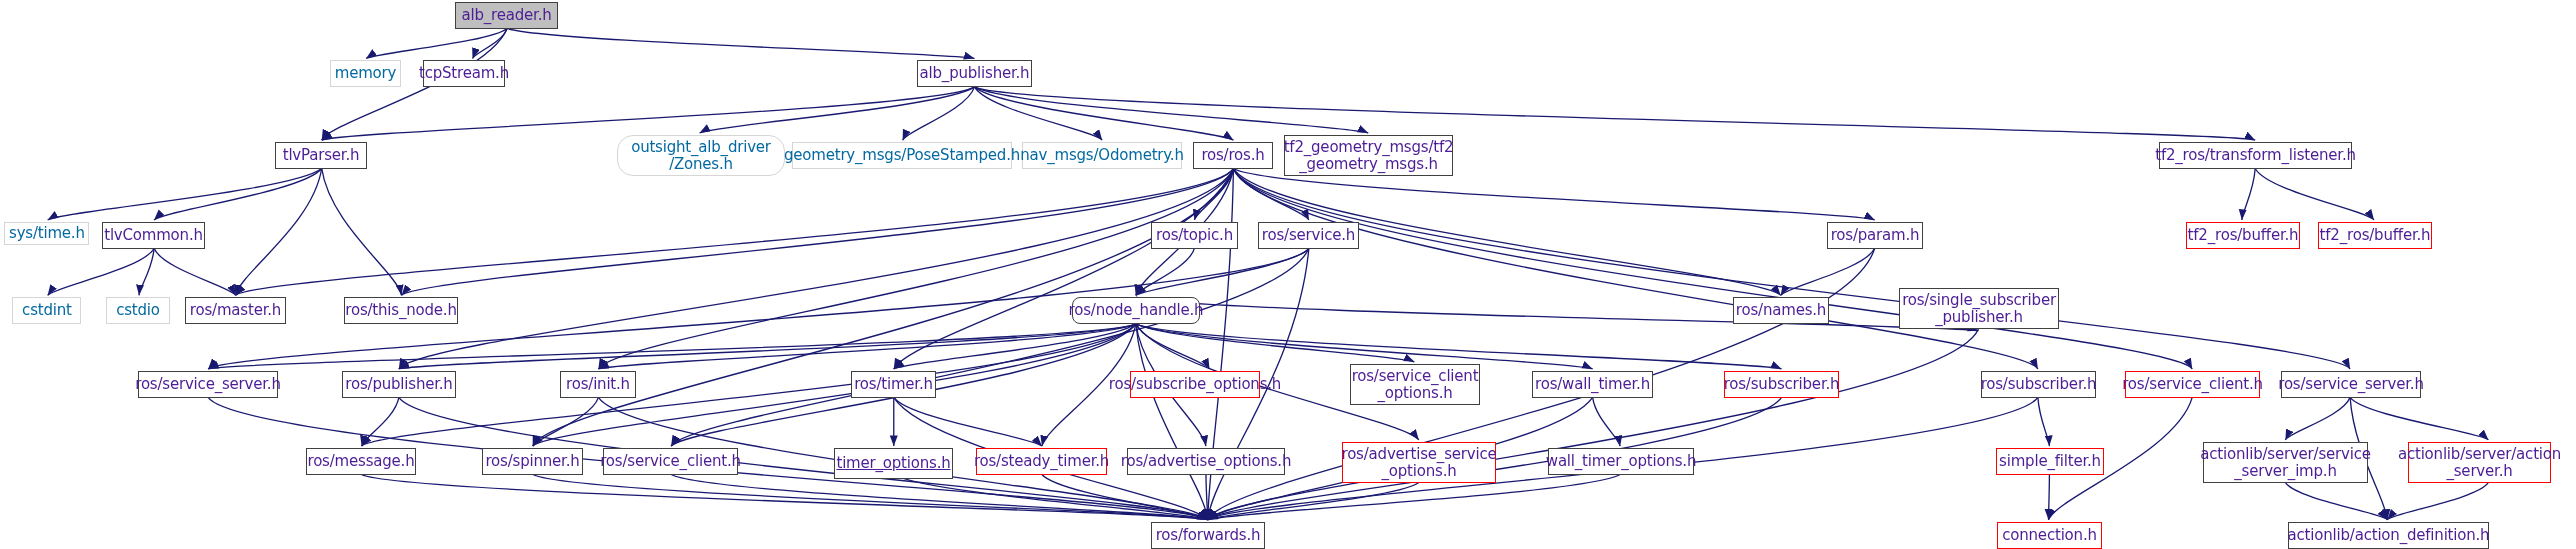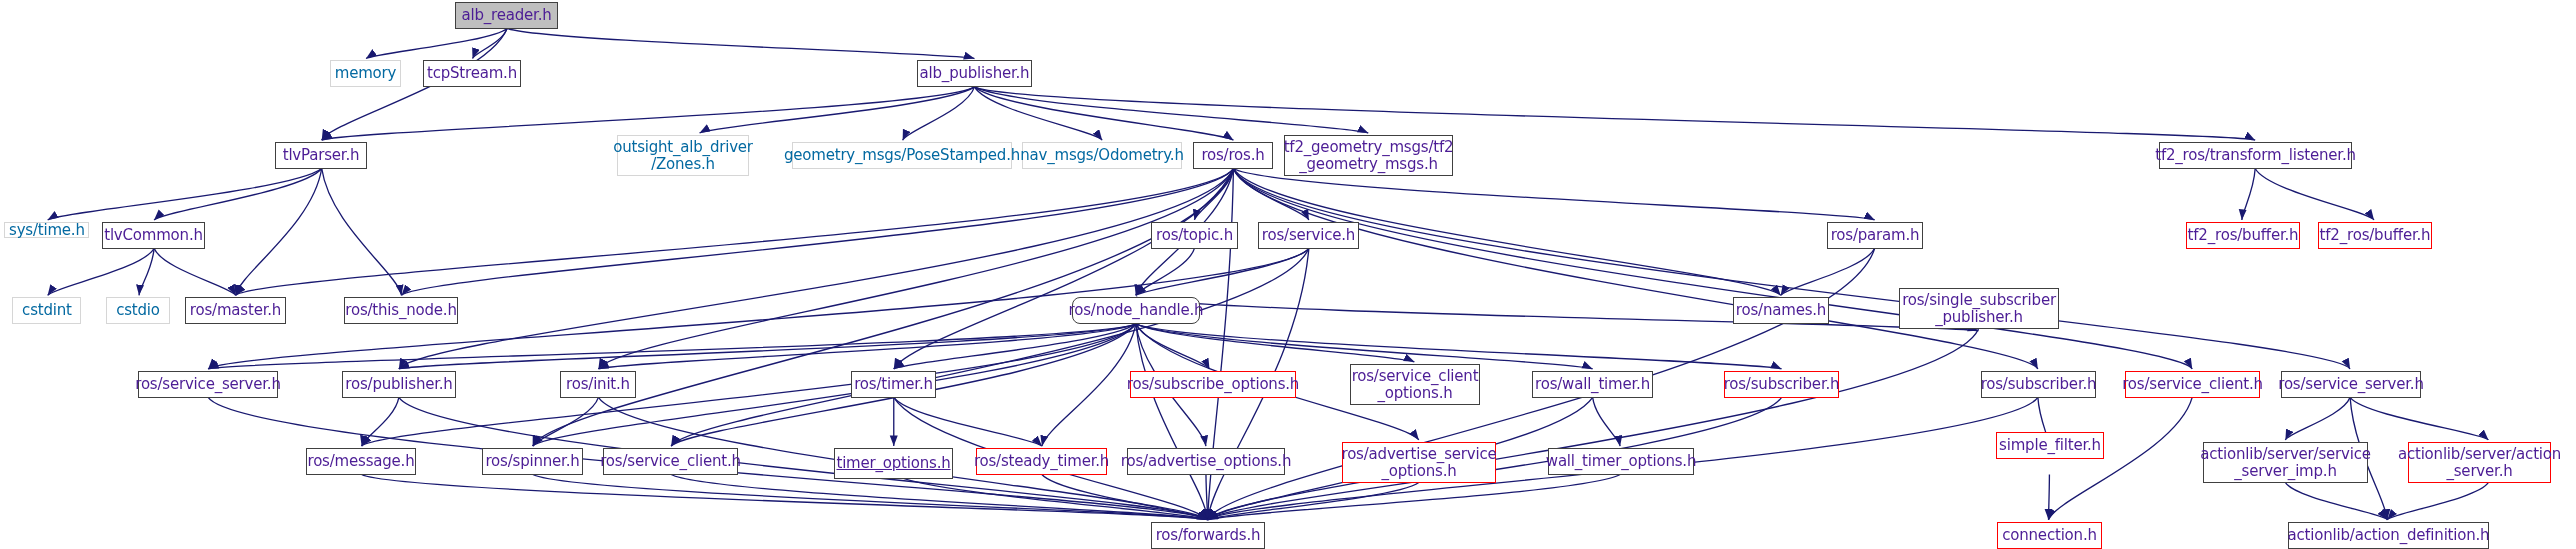--- a/index.html
+++ b/index.html
@@ -147,68 +147,68 @@
         <path d="M2649,448 C2641.116,469.6 2579.942,487.36 2576,496" marker-end="url(#arrow)"></path>
         <path d="M2649,448 C2665.848,469.6 2796.576,487.36 2805,496" marker-end="url(#arrow)"></path>
         <path d="M2649,448 C2653.536,510.1 2688.732,561.16 2691,586" marker-end="url(#arrow)"></path>
         <path d="M2576,544 C2588.42,562.9 2684.79,578.44 2691,586" marker-end="url(#arrow)"></path>
         <path d="M2805,544 C2792.688,562.9 2697.156,578.44 2691,586" marker-end="url(#arrow)"></path>
       </g>
   </svg>
   <div id="node-layer">
       <div class="node root" style="left: 455px; top: 1.8px; width: 103px; height: 27px;"><span>alb_reader.h</span></div>
       <div class="node ext" style="left: 330px; top: 60px; width: 71px; height: 27px;"><span>memory</span></div>
-      <div class="node" style="left: 423px; top: 60px; width: 98px; height: 27px;"><span>tcpStream.h</span></div>
+      <div class="node" style="left: 423px; top: 60px; width: 82px; height: 27px;"><span>tcpStream.h</span></div>
       <div class="node" style="left: 917px; top: 60px; width: 115px; height: 27px;"><span>alb_publisher.h</span></div>
       <div class="node" style="left: 275px; top: 142px; width: 92px; height: 27px;"><span>tlvParser.h</span></div>
-      <div class="node ext" style="left: 617px; top: 135px; width: 132px; height: 41px;"><span>outsight_alb_driver
+      <div class="node ext" style="left: 617px; top: 135px; width: 168px; height: 41px; border-radius: 16px;"><span>outsight_alb_driver
 /Zones.h</span></div>
       <div class="node ext" style="left: 792px; top: 142px; width: 220px; height: 27px;"><span>geometry_msgs/PoseStamped.h</span></div>
       <div class="node ext" style="left: 1022px; top: 142px; width: 160px; height: 27px;"><span>nav_msgs/Odometry.h</span></div>
       <div class="node" style="left: 1193px; top: 142px; width: 80px; height: 27px;"><span>ros/ros.h</span></div>
       <div class="node" style="left: 1284px; top: 135px; width: 169px; height: 41px;"><span>tf2_geometry_msgs/tf2
 _geometry_msgs.h</span></div>
       <div class="node" style="left: 2159px; top: 142px; width: 193px; height: 27px;"><span>tf2_ros/transform_listener.h</span></div>
-      <div class="node ext" style="left: 4.4px; top: 222px; width: 85px; height: 16px;"><span>sys/time.h</span></div>
+      <div class="node ext" style="left: 4.4px; top: 222px; width: 85px; height: 23px;"><span>sys/time.h</span></div>
       <div class="node" style="left: 102px; top: 222px; width: 103px; height: 27px;"><span>tlvCommon.h</span></div>
       <div class="node" style="left: 1151px; top: 222px; width: 87px; height: 27px;"><span>ros/topic.h</span></div>
       <div class="node" style="left: 1258px; top: 222px; width: 101px; height: 27px;"><span>ros/service.h</span></div>
       <div class="node" style="left: 1827px; top: 222px; width: 96px; height: 27px;"><span>ros/param.h</span></div>
       <div class="node red" style="left: 2186px; top: 222px; width: 114px; height: 27px;"><span>tf2_ros/buffer.h</span></div>
       <div class="node red" style="left: 2318px; top: 222px; width: 114px; height: 27px;"><span>tf2_ros/buffer.h</span></div>
       <div class="node ext" style="left: 12.4px; top: 297px; width: 69px; height: 27px;"><span>cstdint</span></div>
       <div class="node ext" style="left: 106px; top: 297px; width: 64px; height: 27px;"><span>cstdio</span></div>
       <div class="node" style="left: 185px; top: 297px; width: 101px; height: 27px;"><span>ros/master.h</span></div>
       <div class="node" style="left: 344px; top: 297px; width: 114px; height: 27px;"><span>ros/this_node.h</span></div>
       <div class="node" style="left: 1072px; top: 297px; width: 128px; height: 27px; border-radius: 8px;"><span>ros/node_handle.h</span></div>
       <div class="node" style="left: 1733px; top: 297px; width: 96px; height: 27px;"><span>ros/names.h</span></div>
       <div class="node" style="left: 1899px; top: 288px; width: 160px; height: 41px;"><span>ros/single_subscriber
 _publisher.h</span></div>
       <div class="node" style="left: 138px; top: 371px; width: 140px; height: 27px;"><span>ros/service_server.h</span></div>
       <div class="node" style="left: 342px; top: 371px; width: 114px; height: 27px;"><span>ros/publisher.h</span></div>
       <div class="node" style="left: 560px; top: 371px; width: 76px; height: 27px;"><span>ros/init.h</span></div>
       <div class="node" style="left: 851px; top: 371px; width: 85px; height: 27px;"><span>ros/timer.h</span></div>
-      <div class="node red" style="left: 1130px; top: 371px; width: 166px; height: 27px;"><span>ros/subscribe_options.h</span></div>
+      <div class="node red" style="left: 1130px; top: 371px; width: 130px; height: 27px;"><span>ros/subscribe_options.h</span></div>
       <div class="node" style="left: 1350px; top: 364px; width: 130px; height: 41px;"><span>ros/service_client
 _options.h</span></div>
       <div class="node" style="left: 1532px; top: 371px; width: 121px; height: 27px;"><span>ros/wall_timer.h</span></div>
       <div class="node red" style="left: 1724px; top: 371px; width: 115px; height: 27px;"><span>ros/subscriber.h</span></div>
       <div class="node" style="left: 1981px; top: 371px; width: 115px; height: 27px;"><span>ros/subscriber.h</span></div>
       <div class="node red" style="left: 2125px; top: 371px; width: 135px; height: 27px;"><span>ros/service_client.h</span></div>
       <div class="node" style="left: 2281px; top: 371px; width: 140px; height: 27px;"><span>ros/service_server.h</span></div>
       <div class="node" style="left: 306px; top: 448px; width: 110px; height: 27px;"><span>ros/message.h</span></div>
       <div class="node" style="left: 482px; top: 448px; width: 101px; height: 27px;"><span>ros/spinner.h</span></div>
       <div class="node" style="left: 603px; top: 448px; width: 135px; height: 27px;"><span>ros/service_client.h</span></div>
       <div class="node" style="left: 834px; top: 448px; width: 119px; height: 31px; text-decoration: underline;"><span>timer_options.h</span></div>
       <div class="node red" style="left: 976px; top: 448px; width: 131px; height: 27px;"><span>ros/steady_timer.h</span></div>
       <div class="node" style="left: 1127px; top: 448px; width: 158px; height: 27px;"><span>ros/advertise_options.h</span></div>
       <div class="node red" style="left: 1342px; top: 442px; width: 154px; height: 41px;"><span>ros/advertise_service
 _options.h</span></div>
       <div class="node" style="left: 1548px; top: 448px; width: 146px; height: 27px;"><span>wall_timer_options.h</span></div>
-      <div class="node red" style="left: 1996px; top: 432px; width: 108px; height: 27px; text-align: center;"><span>simple_filter.h</span></div>
+      <div class="node red" style="left: 1996px; top: 448px; width: 108px; height: 27px; text-align: center;"><span>simple_filter.h</span></div>
       <div class="node" style="left: 2203px; top: 442px; width: 165px; height: 41px;"><span>actionlib/server/service
 _server_imp.h</span></div>
       <div class="node red" style="left: 2408px; top: 442px; width: 143px; height: 41px;"><span>actionlib/server/action
 _server.h</span></div>
       <div class="node" style="left: 1151px; top: 522px; width: 114px; height: 27px;"><span>ros/forwards.h</span></div>
       <div class="node red" style="left: 1997px; top: 522px; width: 105px; height: 27px;"><span>connection.h</span></div>
       <div class="node" style="left: 2288px; top: 522px; width: 201px; height: 27px;"><span>actionlib/action_definition.h</span></div>
     </div>
 </div>
 

